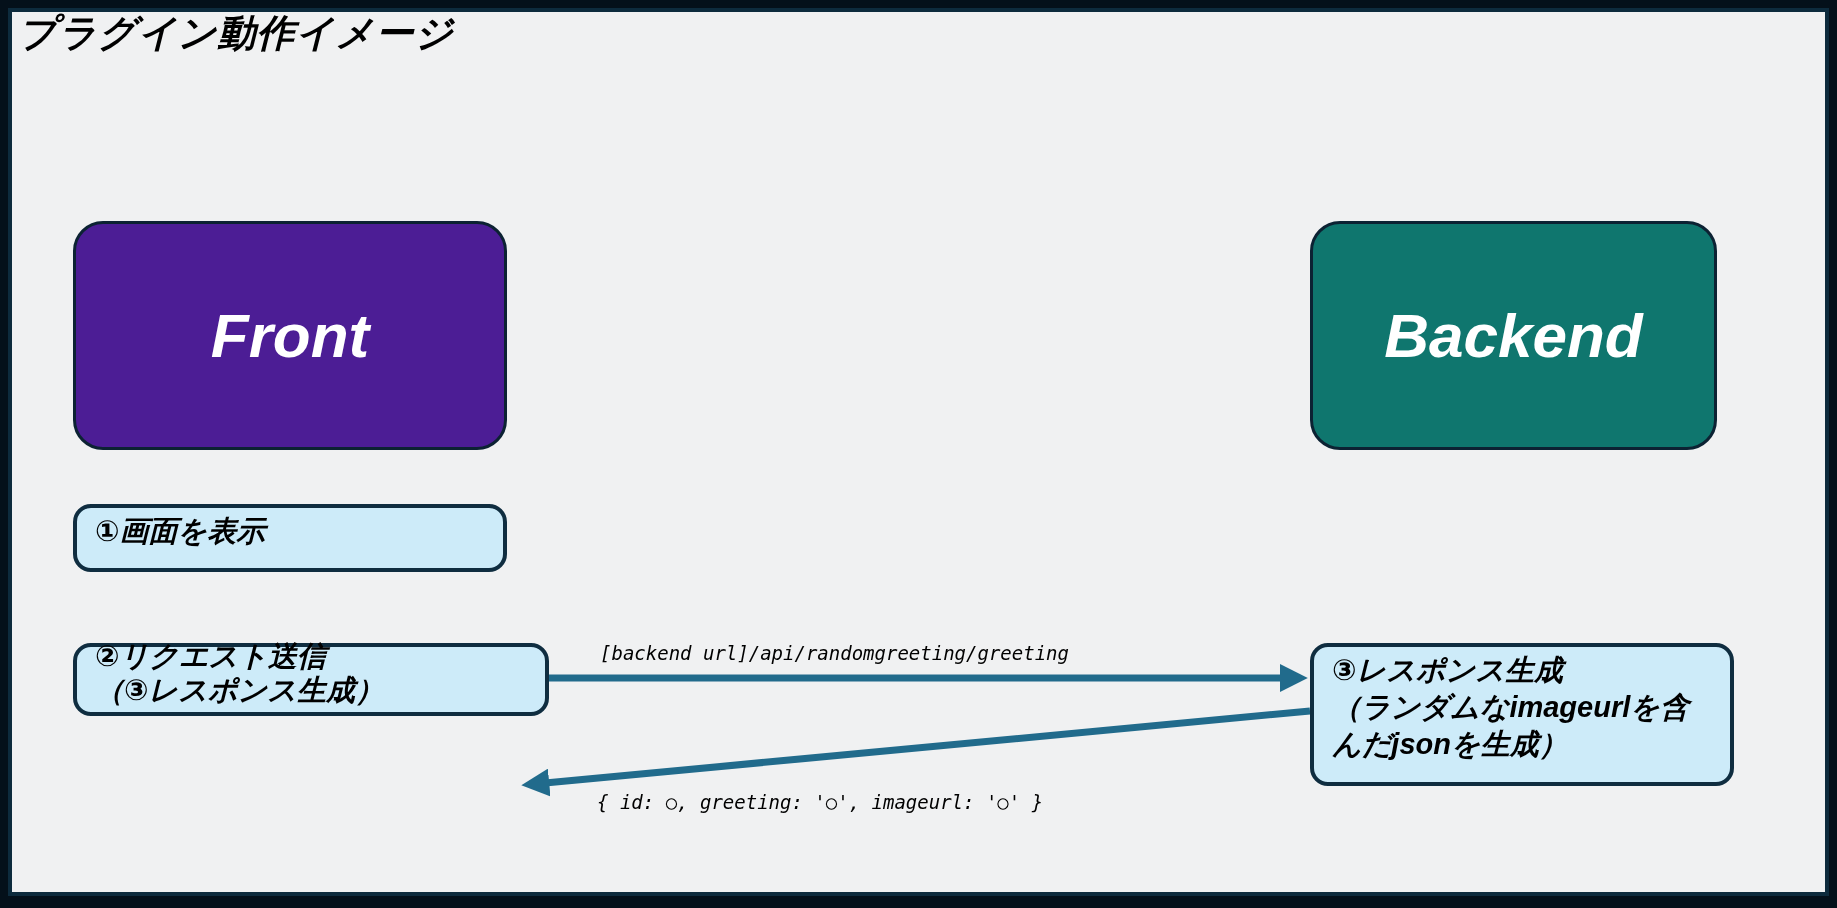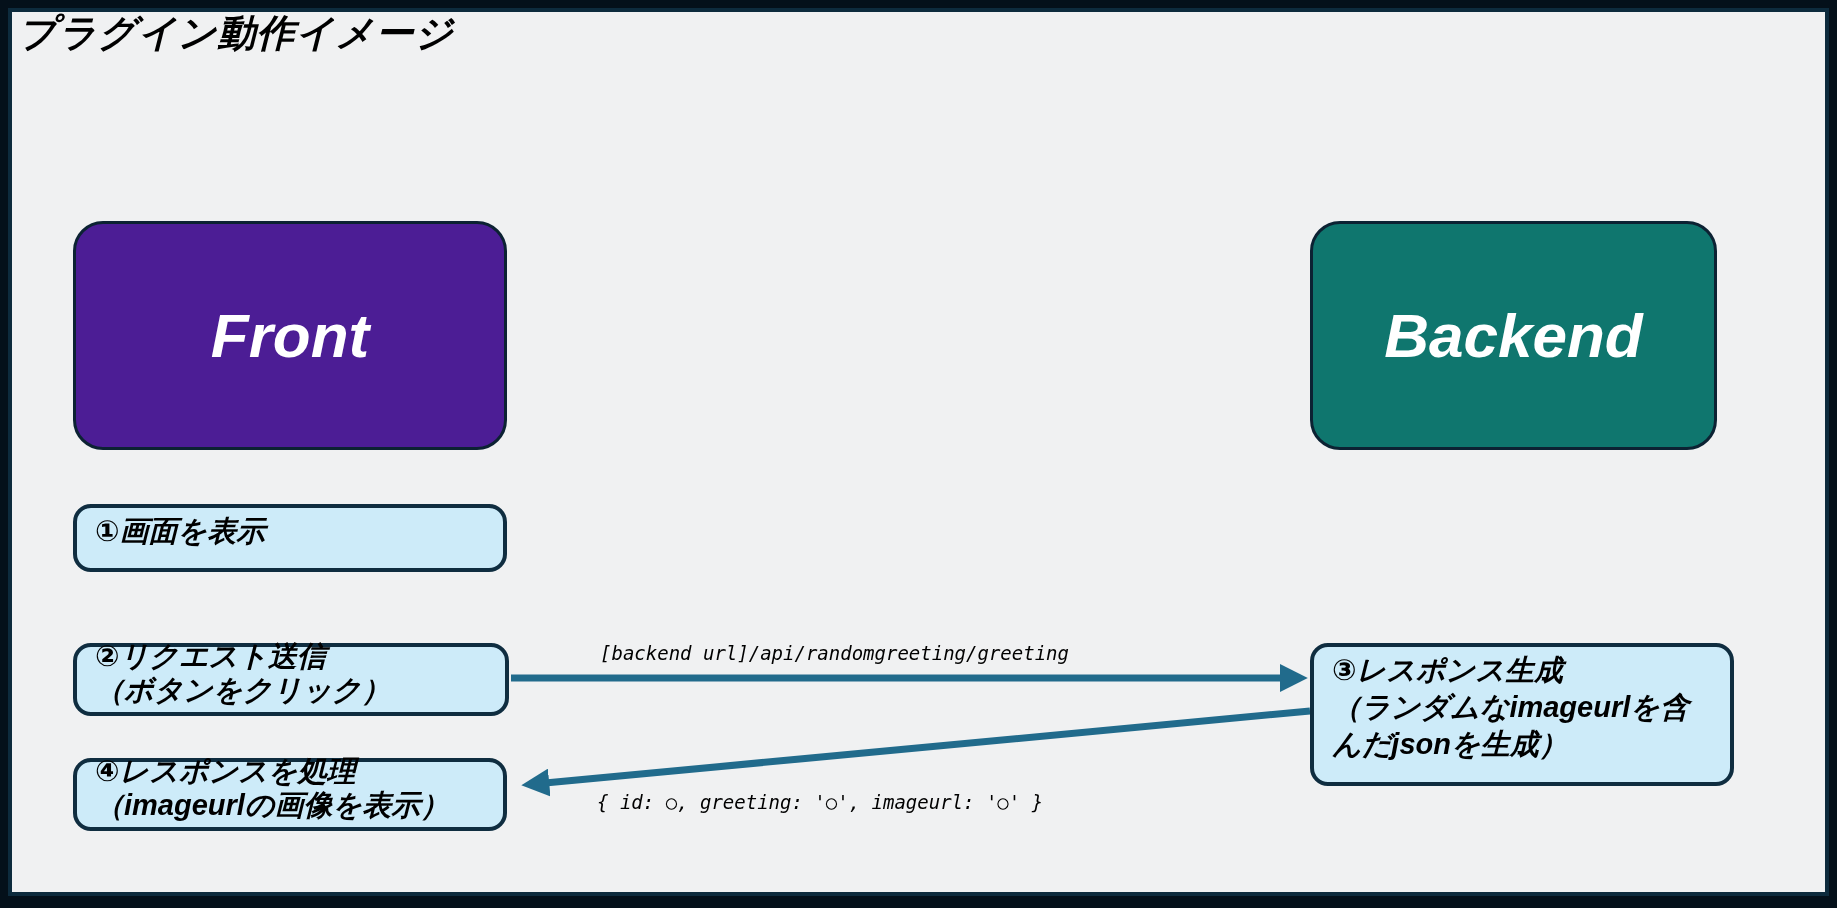--- a/index.html
+++ b/index.html
@@ -56,21 +56,21 @@
     color: #000;
     font-weight: bold;
     font-size: 29px;
     line-height: 34px;
     padding: 2px 10px 16px 18px;
     display: flex;
     flex-direction: column;
     justify-content: center;
   }
   .step-1 { left: 73px;   top: 504px; width: 434px; height: 68px;  }
-  .step-2 { left: 73px;   top: 643px; width: 436px; height: 73px;  }
+  .step-2 { left: 73px;   top: 643px; width: 476px; height: 73px;  }
   .step-3 { left: 1310px; top: 643px; width: 424px; height: 143px; line-height: 37px; }
   .step-4 { left: 73px;   top: 758px; width: 434px; height: 73px;  }
   .arrow-label {
     position: absolute;
     font-family: "DejaVu Sans Mono", "Liberation Mono", monospace;
     font-size: 19px;
     color: #000;
     white-space: pre;
   }
   .label-request  { left: 600px; top: 642px; }
@@ -102,31 +102,27 @@
   <div class="node node-backend" style="background: #0f766e;">
     <span>Backend</span>
   </div>
 
   <div class="step step-1">
       <div class="step-line">①画面を表示</div>
     </div>
 
   <div class="step step-2">
       <div class="step-line">②リクエスト送信</div>
-      <div class="step-line">（ボタンをクリック）</div>
+      <div class="step-line">（③レスポンス生成）</div>
     </div>
 
   <div class="step step-3">
       <div class="step-line">③レスポンス生成</div>
       <div class="step-line">（ランダムなimageurlを含</div>
       <div class="step-line">んだjsonを生成）</div>
     </div>
 
-  <div class="step step-4">
-      <div class="step-line">④レスポンスを処理</div>
-      <div class="step-line">（imageurlの画像を表示）</div>
-    </div>
 
   <div class="arrow-label label-request">[backend url]/api/randomgreeting/greeting</div>
 
   <div class="arrow-label label-response">{ id: ○, greeting: '○', imageurl: '○' }</div>
 
 </div>
 
 </body></html>

